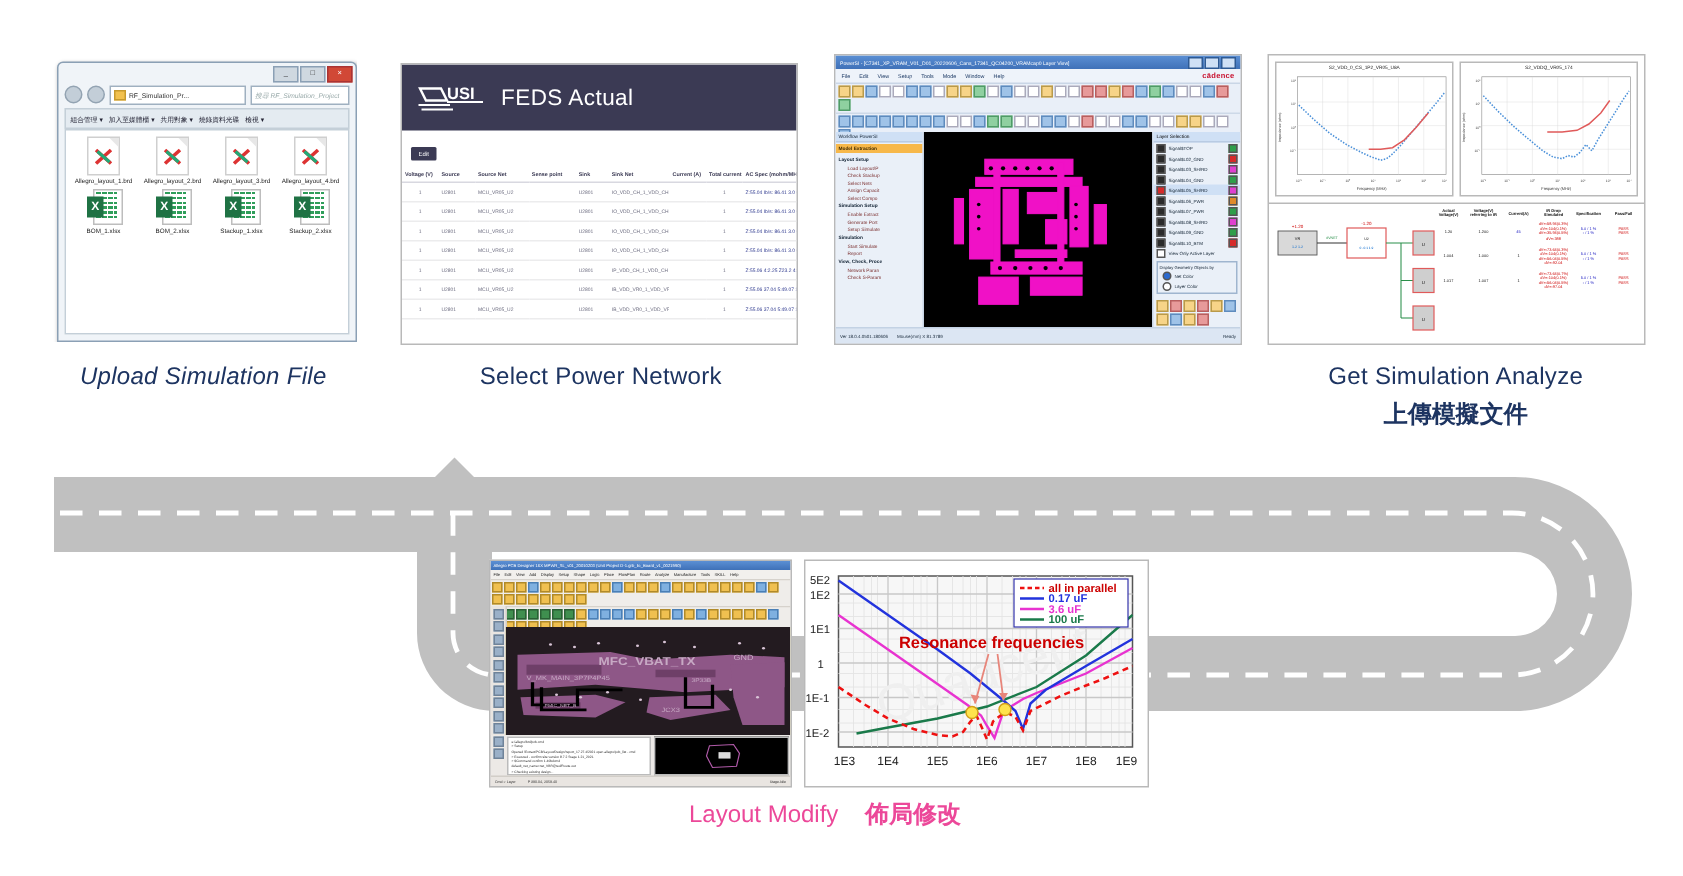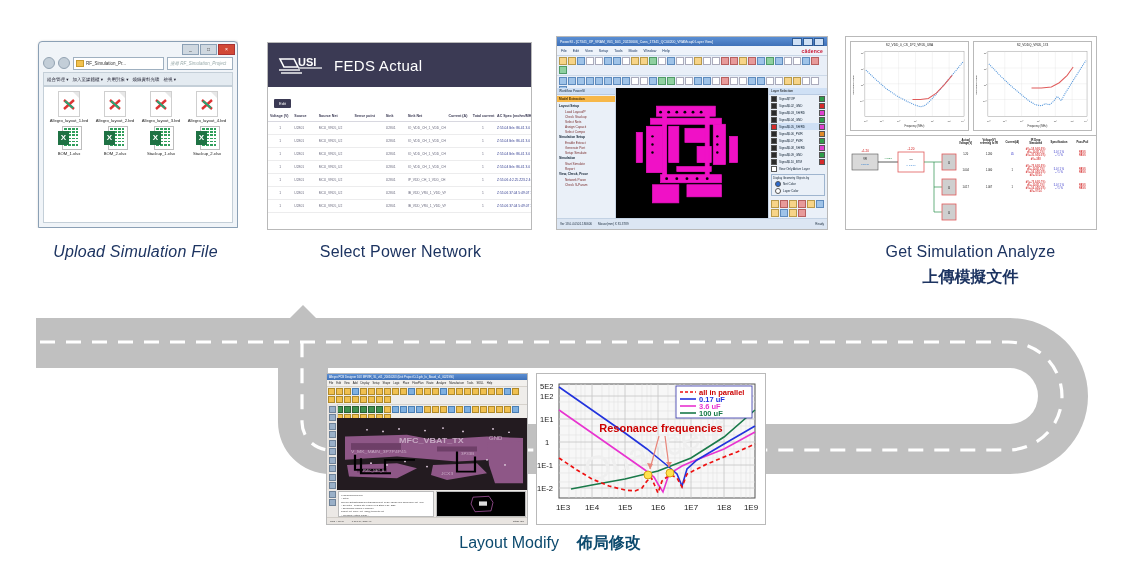--- a/index.html
+++ b/index.html
@@ -127,21 +127,21 @@
   .pl-status{position:absolute;left:0;right:0;bottom:0;height:6px;background:#e9e5e1;border-top:1px solid #d2cec8;
              font-size:2.4px;color:#333;display:flex;align-items:center;gap:8px;padding:0 3px;}
 
   
   #p6{left:536px;top:373px;width:228px;height:150px;background:#fff;}
 
   
   .cap{position:absolute;text-align:center;z-index:4;}
   .cap .en{font-size:16px;color:#1d3461;letter-spacing:.2px;line-height:1.5;white-space:nowrap;}
   .cap .zh{font-size:16px;color:#1d3461;font-weight:bold;line-height:1.6;white-space:nowrap;}
-  .cap .one{font-size:16px;color:#0c4a6e;white-space:nowrap;}
+  .cap .one{font-size:16px;color:#ec4899;white-space:nowrap;}
   .cap .one b{font-weight:bold;}
 </style>
 </head>
 <body>
 
 <div class="stage">
 
   <svg class="road-layer" viewBox="0 0 1122 584" width="1122" height="584">
     <defs>
       <marker id="none"></marker>

